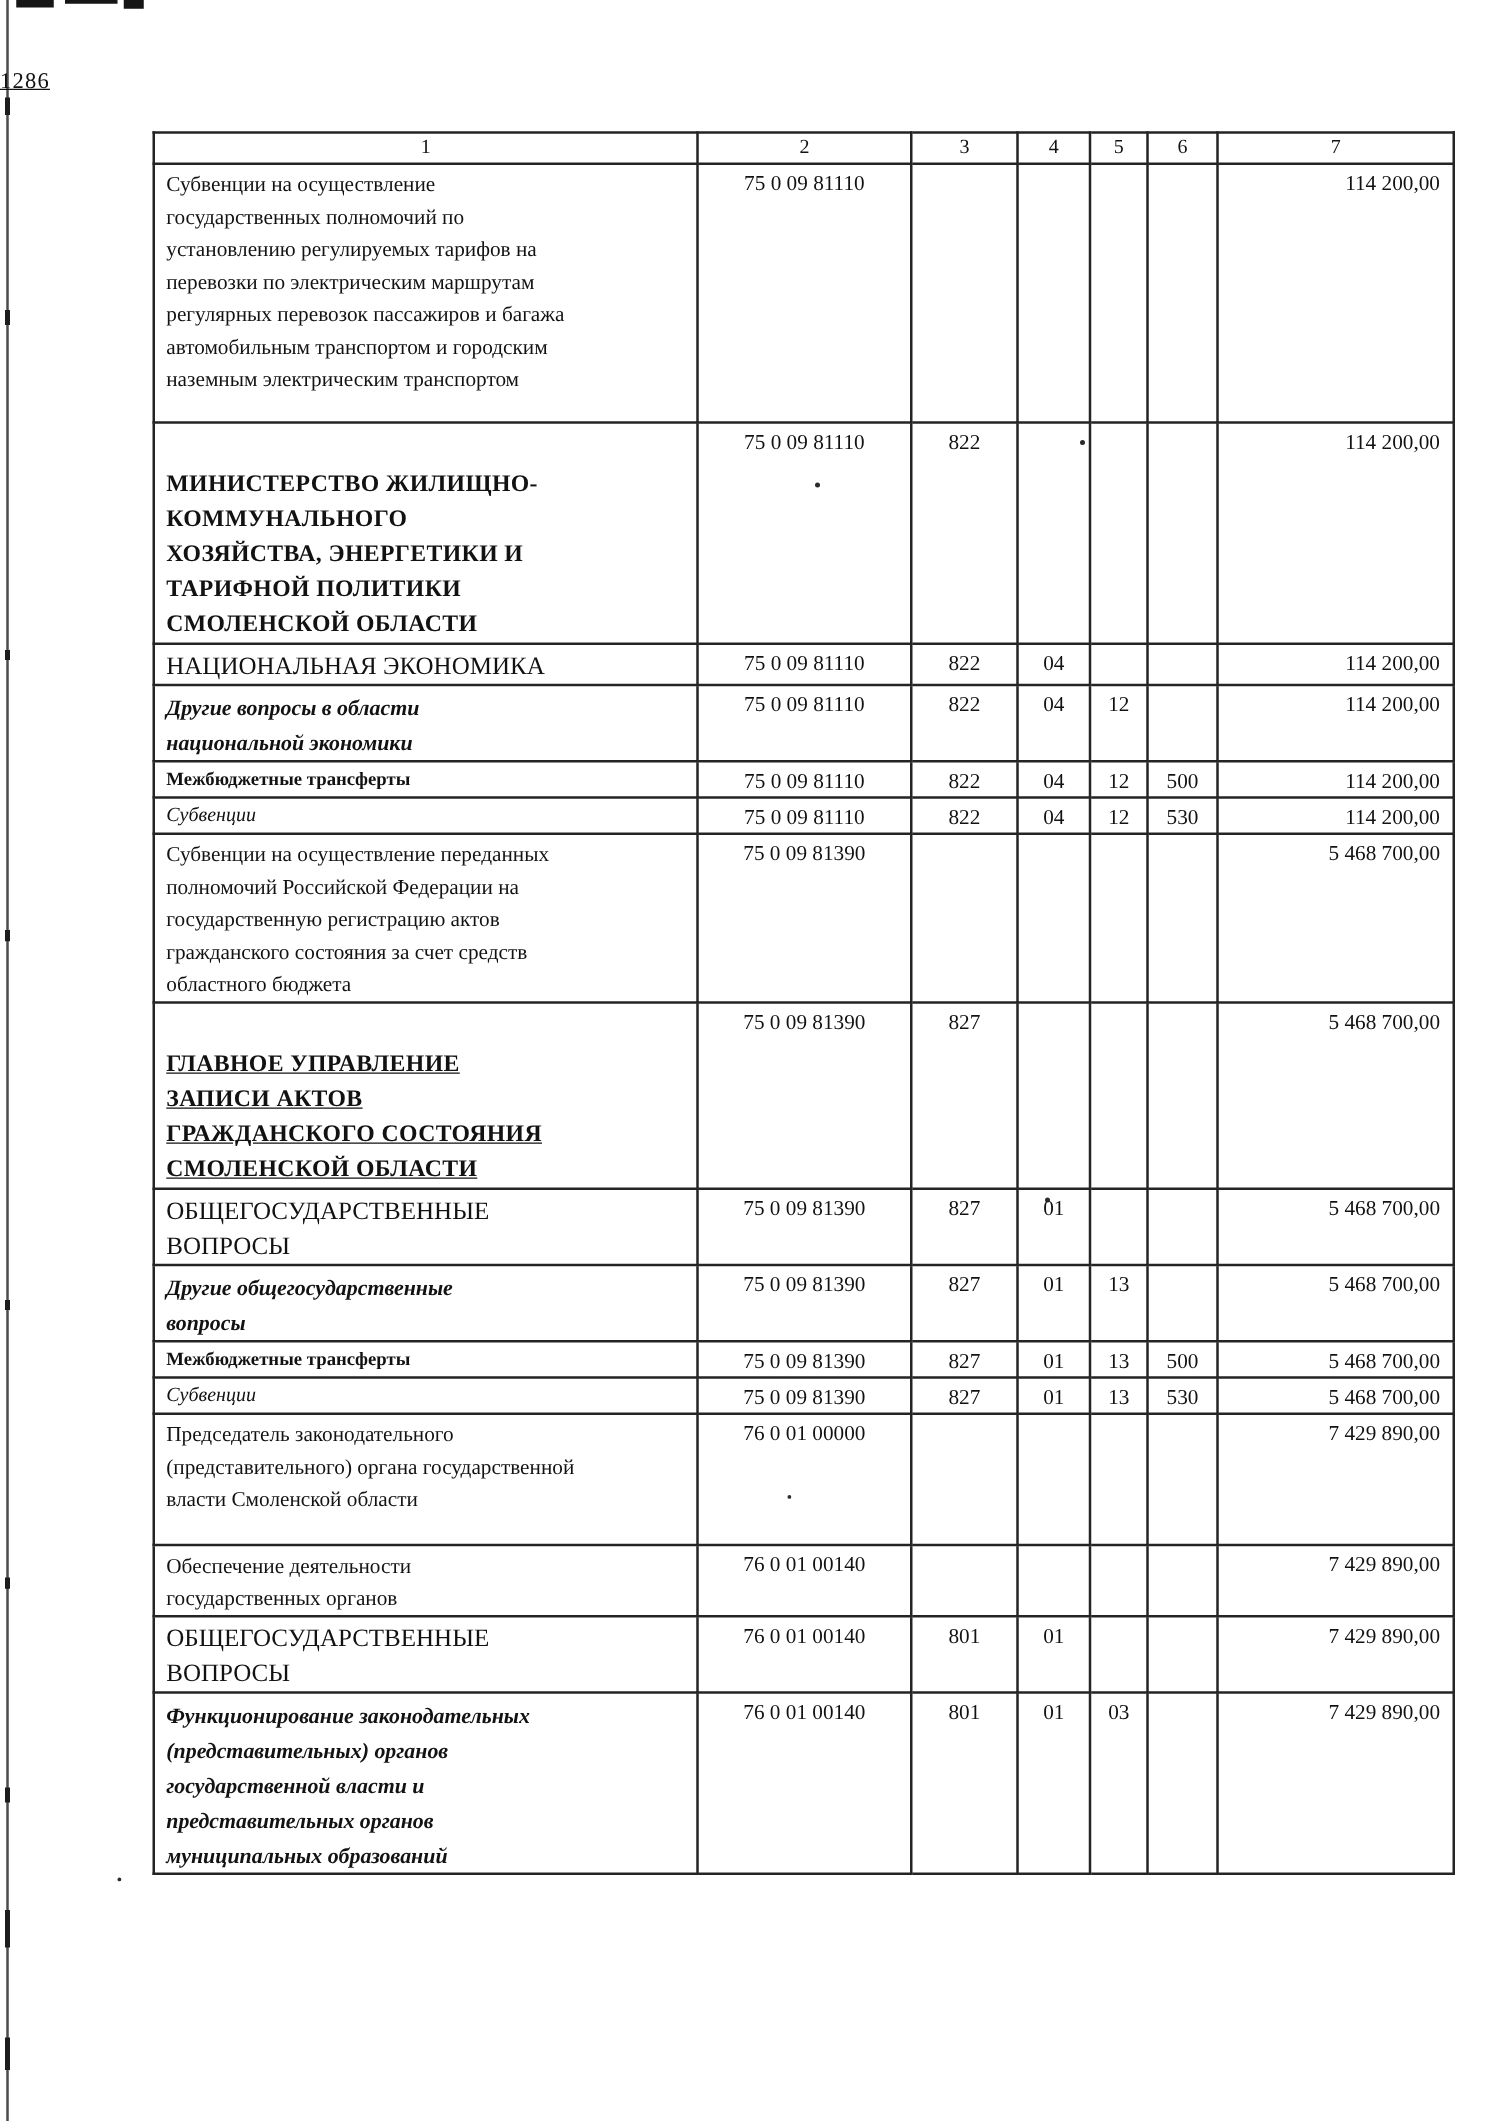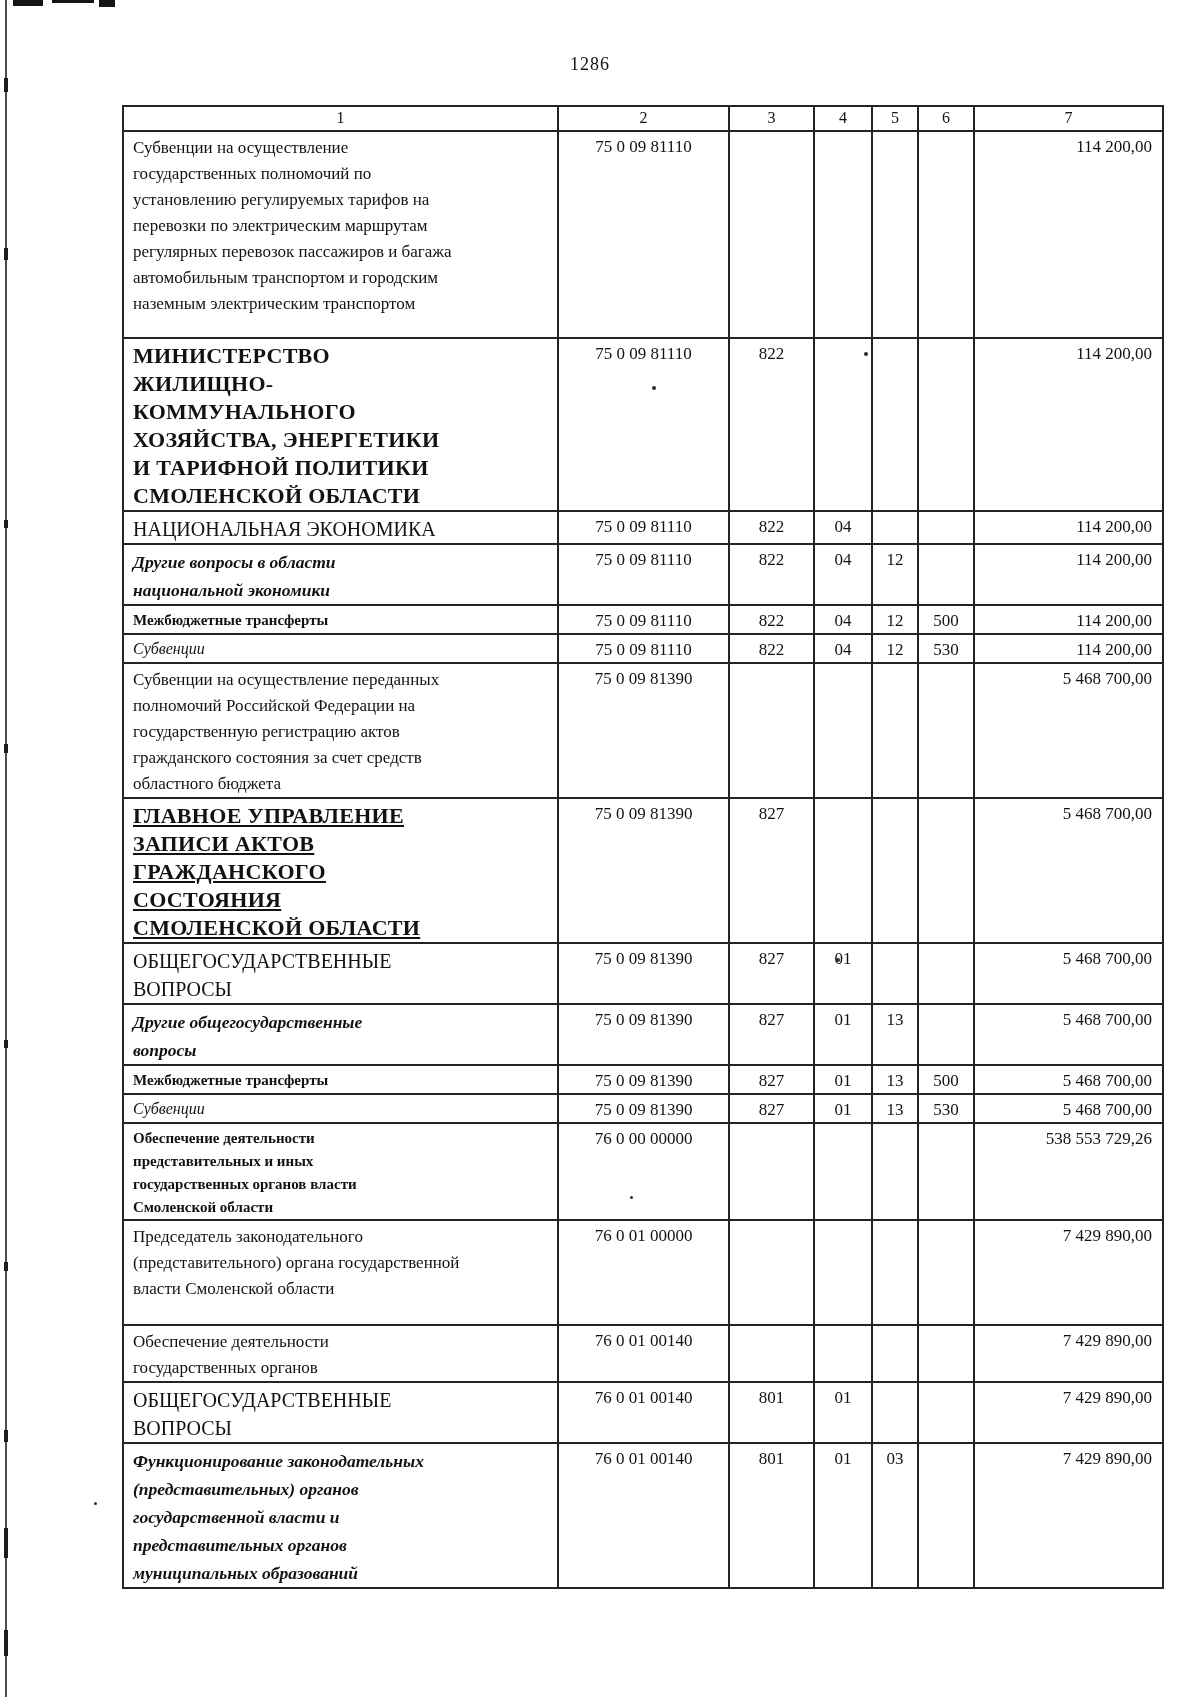--- a/index.html
+++ b/index.html
@@ -8,21 +8,21 @@
     width:1200px;height:1697px;
     margin:0 auto;
     background:#ffffff;
     font-family:"Liberation Serif","DejaVu Serif",serif;
     color:#121212;
     overflow:hidden;
   }
   
   .pagenum{
     position:absolute;top:54px;left:0;width:1180px;
-    text-align:center;font-size:18px;letter-spacing:1px;
+    text-align:left;font-size:18px;letter-spacing:1px;text-decoration:underline;
   }
   
   .edge-line{position:absolute;left:5px;top:0;width:2px;height:1697px;background:#4c4c4c;}
   .edge-seg{position:absolute;left:4px;width:4px;background:#1d1d1d;}
   .dash{position:absolute;background:#151515;}
   .speck{position:absolute;width:4px;height:4px;background:#2b2b2b;border-radius:50%;}
   
   table.budget{
     position:absolute;left:122px;top:105px;
     width:1040px;
@@ -31,21 +31,21 @@
   table.budget td{
     border:2px solid #242424;
     vertical-align:top;
     padding:0;
     overflow:hidden;
   }
   td.hd{height:23px;text-align:center;font-size:16px;line-height:22px;padding-top:1px;}
   .name{padding:3px 6px 0 9px;}
   .reg{font-size:17px;line-height:26px;}
   .caps{font-size:20px;line-height:28px;}
-  .bcaps{font-weight:bold;font-size:22px;line-height:28px;letter-spacing:.3px;}
+  .bcaps{font-weight:bold;font-size:19px;line-height:28px;letter-spacing:.3px;margin-top:32px;}
   .bitalic{font-weight:bold;font-style:italic;font-size:17.5px;line-height:28px;}
   .sbold{font-weight:bold;font-size:15px;line-height:23px;}
   .ital{font-style:italic;font-size:16px;line-height:22px;}
   .bold17{font-weight:normal;font-size:17px;line-height:26px;}
   .mw340{max-width:340px;} .mw310{max-width:310px;} .mw270{max-width:270px;}
   .mw365{max-width:365px;} .mw315{max-width:315px;text-decoration:underline;} .mw250{max-width:250px;}
   .mw265{max-width:265px;} .mw330{max-width:330px;} .mw245{max-width:245px;}
   .mw295{max-width:295px;} .mw320{max-width:320px;}
   .code{text-align:center;font-size:17px;line-height:24px;padding-top:3px;}
   .num{text-align:center;font-size:17px;line-height:24px;padding-top:3px;}
@@ -339,35 +339,20 @@
             <div class="num">13</div>
           </td>
         <td>
             <div class="num">530</div>
           </td>
         <td>
             <div class="amt">5 468 700,00</div>
           </td>
       </tr>
 
-      <tr style="height:93px">
-        <td>
-            <div class="name sbold mw265">Обеспечение деятельности представительных и иных государственных органов власти Смоленской области</div>
-          </td>
-        <td>
-            <div class="code">76 0 00 00000</div>
-          </td>
-        <td></td>
-        <td></td>
-        <td></td>
-        <td></td>
-        <td>
-            <div class="amt">538 553 729,26</div>
-          </td>
-      </tr>
 
       <tr style="height:105px">
         <td>
             <div class="name bold17 mw330">Председатель законодательного (представительного) органа государственной власти Смоленской области</div>
           </td>
         <td>
             <div class="code">76 0 01 00000</div>
           </td>
         <td></td>
         <td></td>

